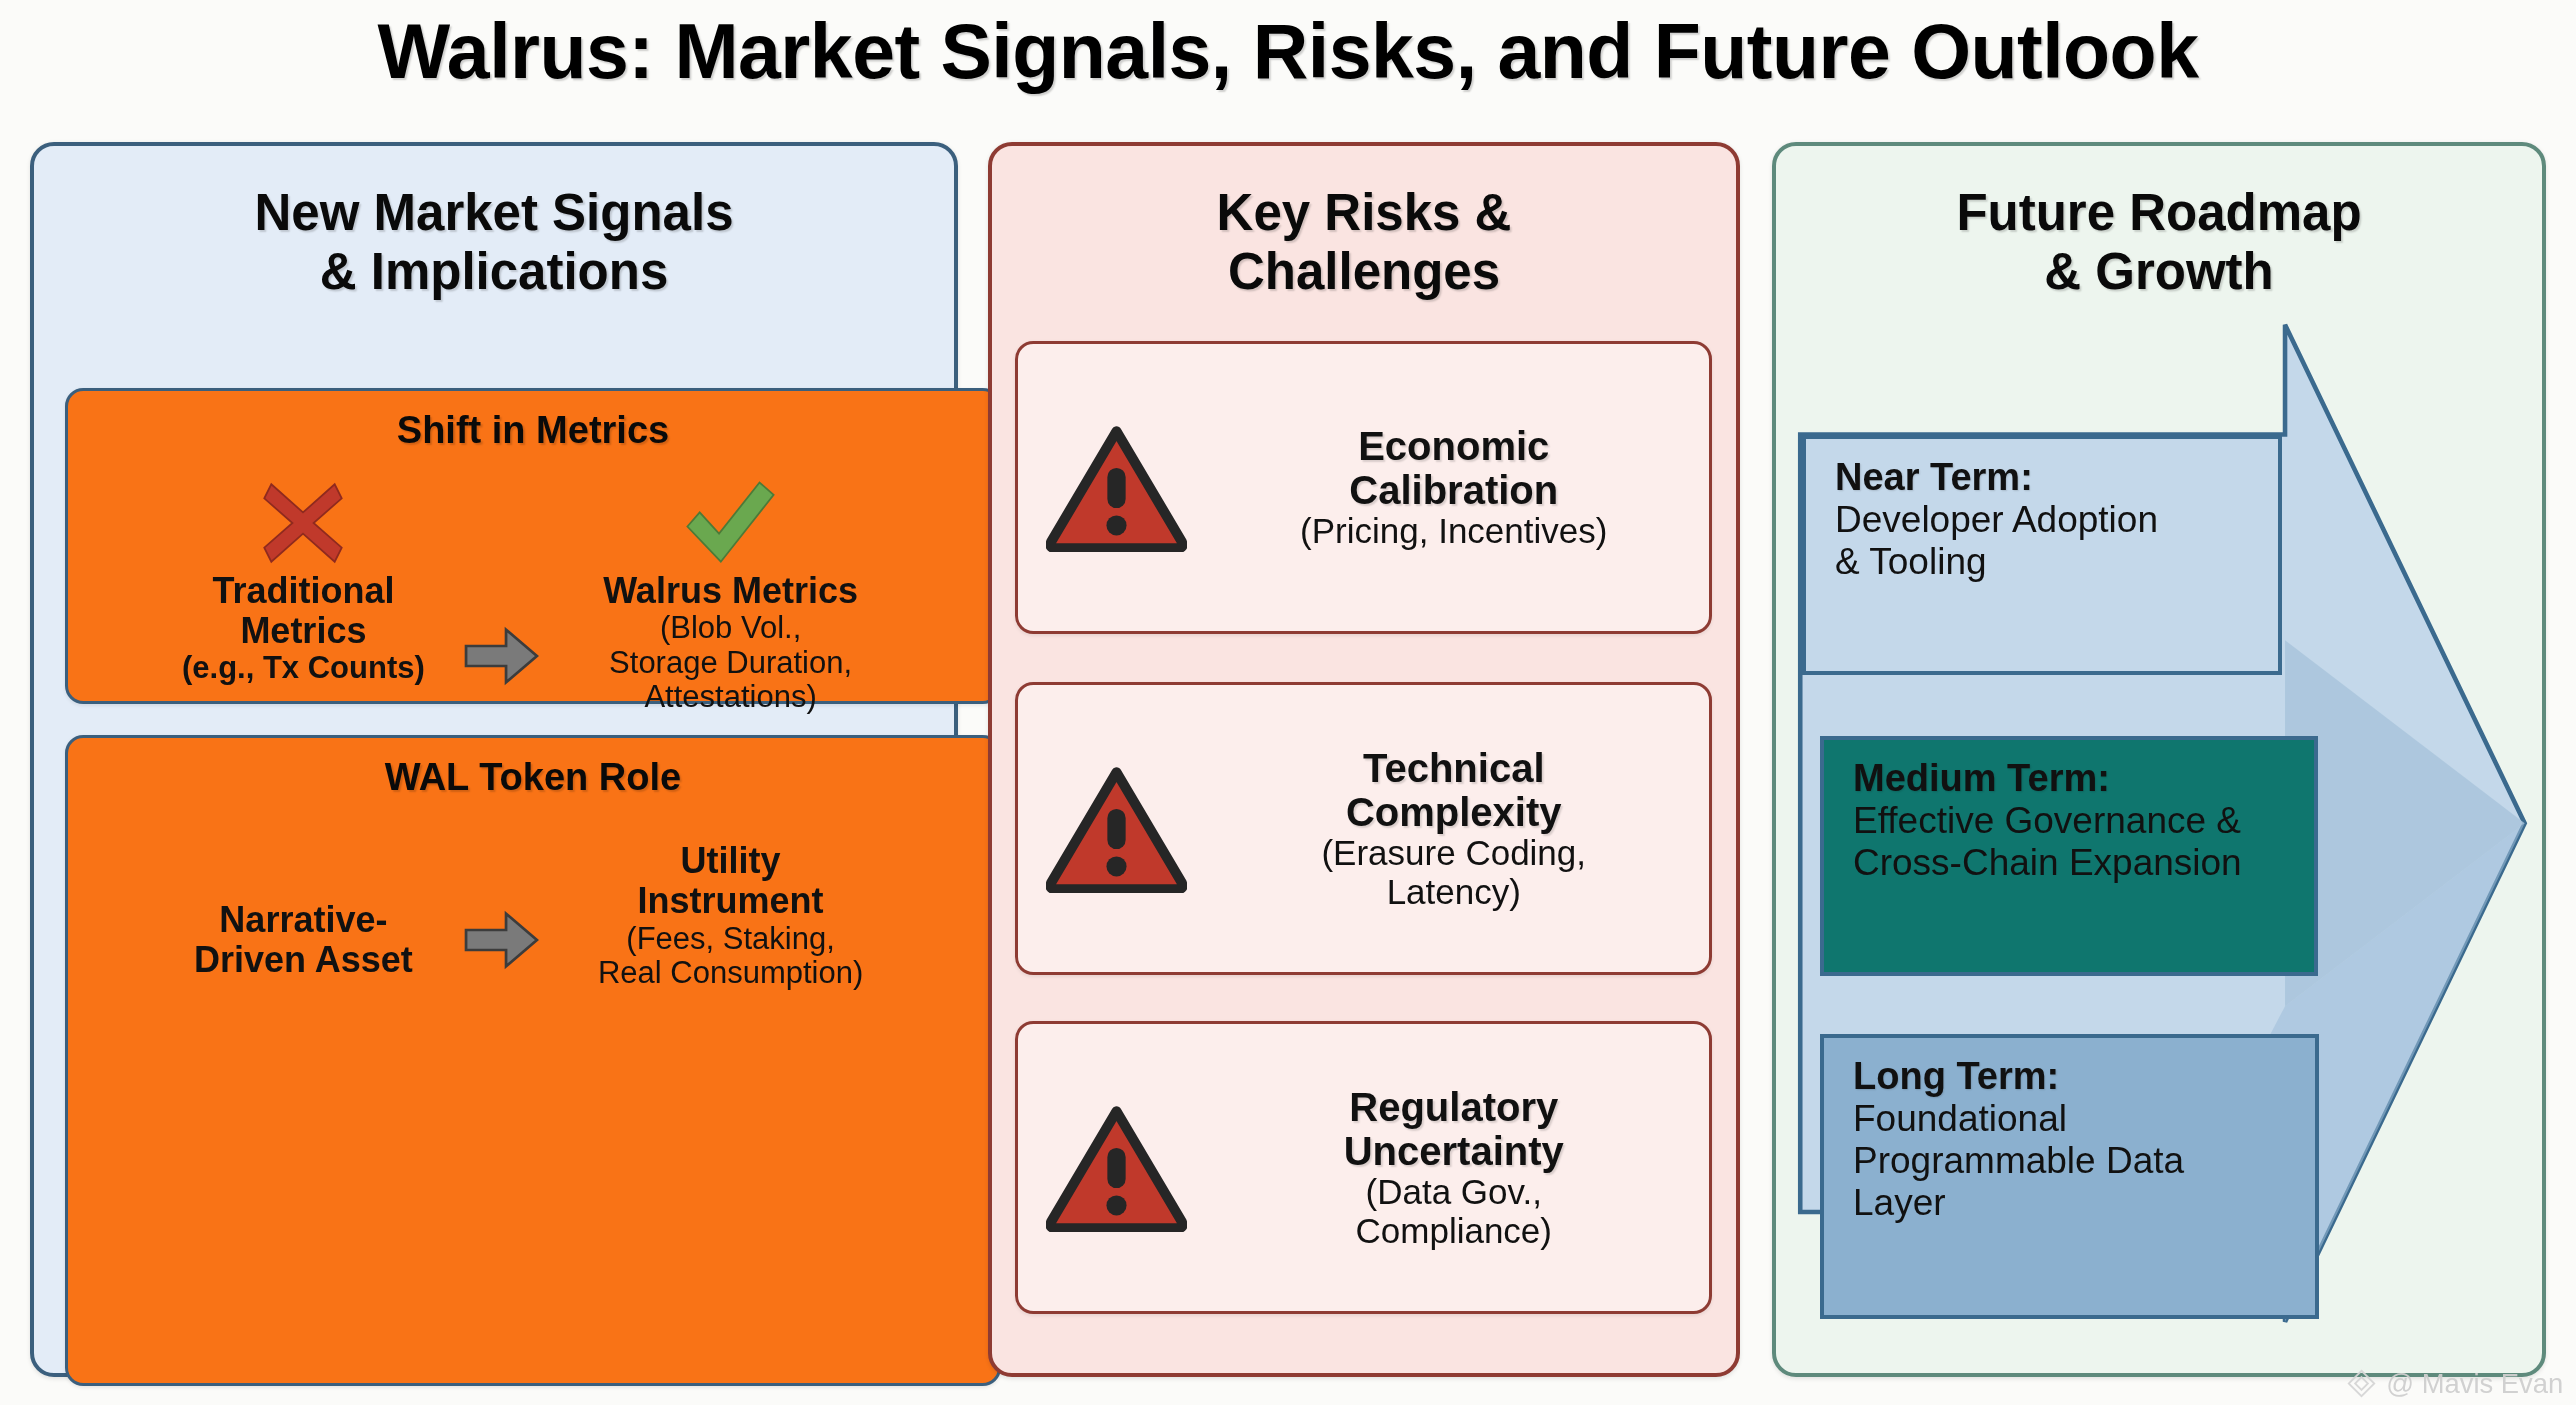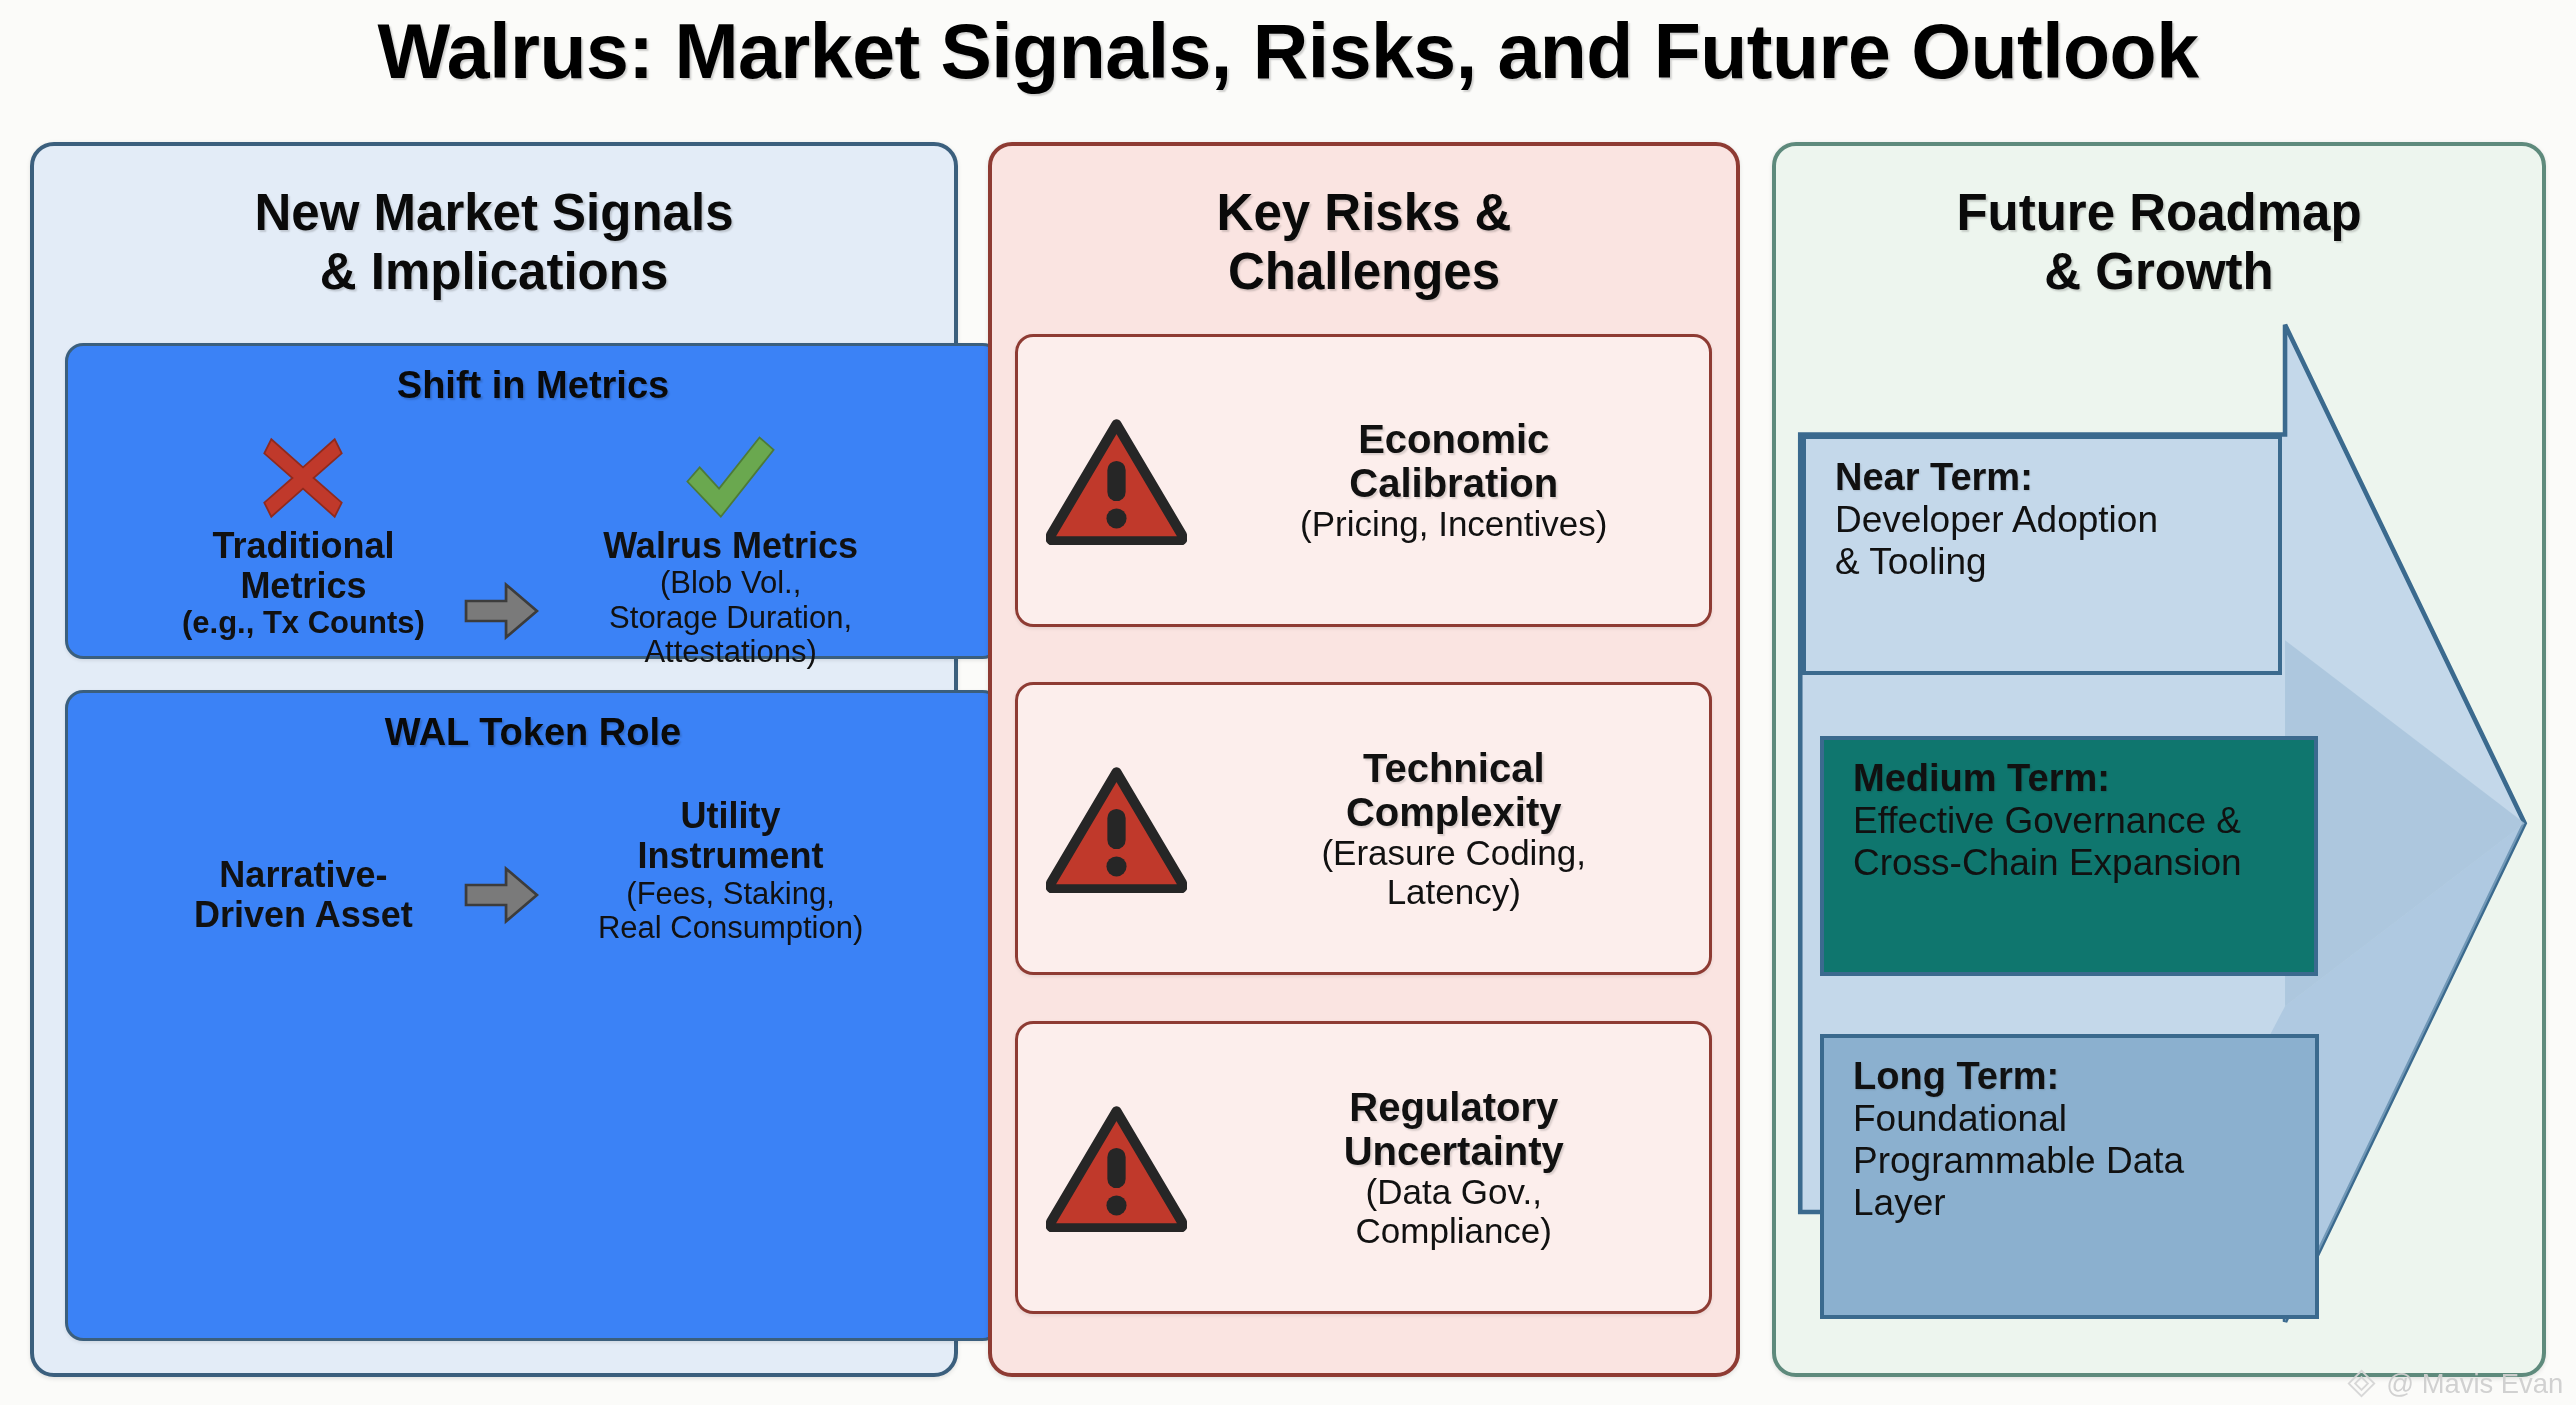--- a/index.html
+++ b/index.html
@@ -56,23 +56,24 @@
     color:#0a0a0a;
     text-shadow:1.8px 1.8px 1.8px rgba(0,0,0,0.16);
     white-space:pre-line;
   }
   
   .sig-card{
     position:absolute;
     left:31px;width:936px;
     box-sizing:border-box;
     border-radius:18.3px;
-    background:#3b82f6;
+    background:#f97316;
     border:3.7px solid #3b5f7d;
     box-shadow:0 1.8px 3.7px rgba(0,0,0,0.08);
+    margin-top:45px;
   }
   #card-shift{top:197px;height:316px;}
   #card-wal{top:544px;height:651px;}
   .sig-card-title{
     text-align:center;
     font-size:38px;
     font-weight:bold;
     margin-top:18.3px;
     color:#0a0a0a;
     text-shadow:1.8px 1.8px 1.8px rgba(0,0,0,0.16);
@@ -104,21 +105,21 @@
   
   .risk-card{
     position:absolute;left:23px;width:697px;
     box-sizing:border-box;
     border-radius:18.3px;
     background:#fceeec;
     border:3.7px solid #8e3b33;
     box-shadow:0 1.8px 3.7px rgba(0,0,0,0.08);
     display:flex;align-items:center;
   }
-  #risk-1{top:188px;height:293px;}
+  #risk-1{top:195px;height:293px;}
   #risk-2{top:536px;height:293px;}
   #risk-3{top:875px;height:293px;}
   .warn-wrap{
     flex:0 0 auto;width:197px;
     display:flex;align-items:center;justify-content:center;
   }
   .risk-text{
     flex:1 1 auto;text-align:center;line-height:1.1;
     padding-right:16.5px;
   }

